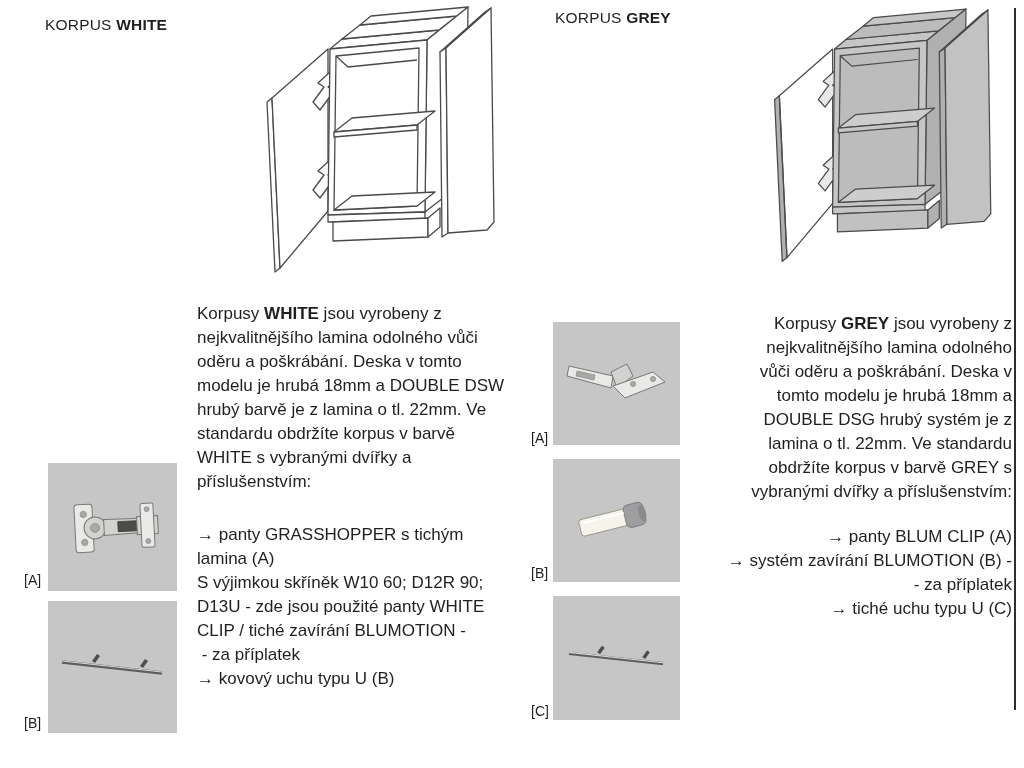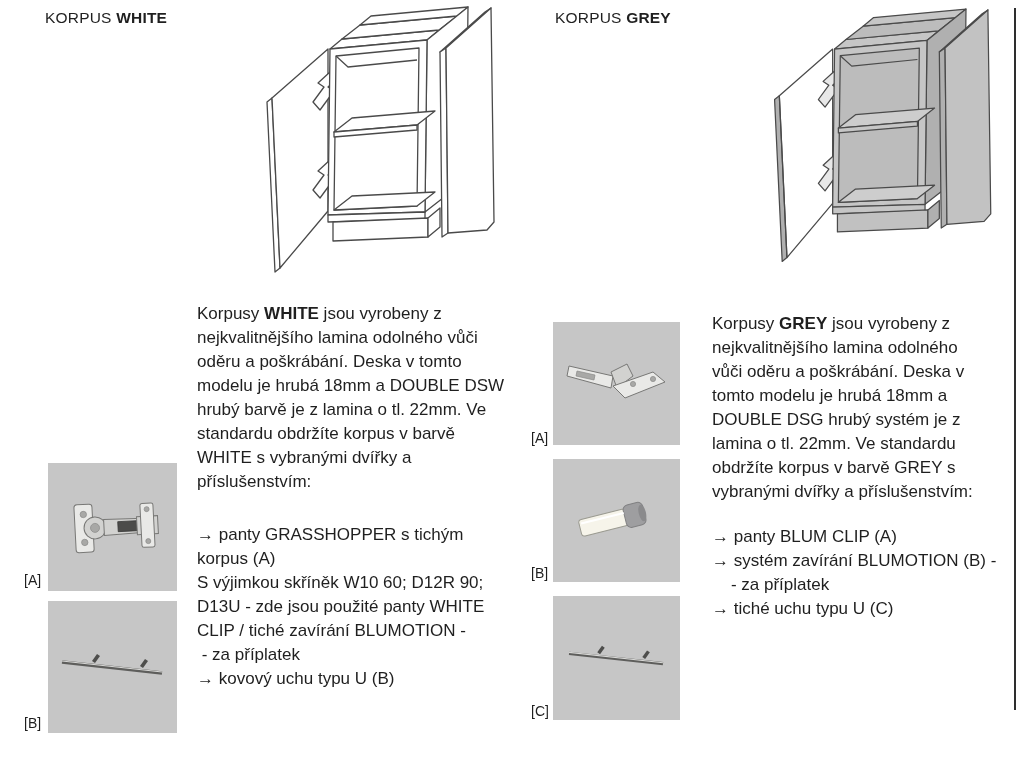--- a/index.html
+++ b/index.html
@@ -38,21 +38,21 @@
   .damper-cap{fill:#9e9ea0;stroke:#808082;stroke-width:1;}
   .bar{stroke:#5e5e5c;stroke-width:3.4;}
   .bar-hi{stroke:#d8d8d6;stroke-width:1.1;}
   .peg{fill:#4e4e4c;}
 </style>
 </head>
 <body>
 
 <div class="abs" style="left:0;top:0;width:524px;height:768px;">
 
-  <div class="abs title" style="left:45px;top:9px;"><span>KORPUS </span><b>WHITE</b><span></span></div>
+  <div class="abs title" style="left:45px;top:16px;"><span>KORPUS </span><b>WHITE</b><span></span></div>
 
   <svg class="abs cab cab-white" style="left:258px;top:4px;" width="252" height="280" viewBox="0 0 252 280">
 
     <polygon class="f f-edge" points="14,94 9,98 17,268 22,264"></polygon>
     <polygon class="f f-frame" points="70,45 14,94 22,264 70,207"></polygon>
 
     <polygon class="f-arrow" points="55,98 66,83 60,79 72,68 80,74 70,83 76,87 62,106"></polygon>
     <polygon class="f-arrow" points="55,186 66,171 60,167 72,156 80,162 70,171 76,175 62,194"></polygon>
 
     <polygon class="f f-top" points="72,45 169,36 181,26 84,35"></polygon>
@@ -85,21 +85,21 @@
       <div class="line"><span>oděru a poškrábání. Deska v tomto</span></div>
       <div class="line"><span>modelu je hrubá 18mm a DOUBLE DSW</span></div>
       <div class="line"><span>hrubý barvě je z lamina o tl. 22mm. Ve</span></div>
       <div class="line"><span>standardu obdržíte korpus v barvě</span></div>
       <div class="line"><span>WHITE s vybranými dvířky a</span></div>
       <div class="line"><span>příslušenstvím:</span></div>
     </div>
 
   <div class="abs textblock" style="left:197px;top:523px;width:330px;">
       <div class="line"><span>→ panty GRASSHOPPER s tichým</span></div>
-      <div class="line"><span>korpus (A)</span></div>
+      <div class="line"><span>lamina (A)</span></div>
       <div class="line"><span>S výjimkou skříněk W10 60; D12R 90;</span></div>
       <div class="line"><span>D13U - zde jsou použité panty WHITE</span></div>
       <div class="line"><span>CLIP / tiché zavírání BLUMOTION -</span></div>
       <div class="line"><span> - za příplatek</span></div>
       <div class="line"><span>→ kovový uchu typu U (B)</span></div>
     </div>
 
   <div class="photo" style="left:48px;top:463px;width:129px;height:128px;">
     <svg viewBox="0 0 129 128">
       <g transform="rotate(-3 64 64)">
@@ -123,21 +123,21 @@
     <svg viewBox="0 0 129 132">
       <line x1="14" y1="61" x2="114" y2="72" class="bar"></line>
       <line x1="14" y1="60" x2="114" y2="71" class="bar-hi"></line>
       <polygon points="44,60 49,53 52,55 47,62" class="peg"></polygon>
       <polygon points="92,65 97,58 100,60 95,67" class="peg"></polygon>
     </svg>
   </div>
   <div class="photo-label" style="left:24px;top:715px;">[B]</div>
 </div>
 
-<div class="abs" style="left:524px;top:0;width:500px;height:768px;">
+<div class="abs" style="left:524px;top:0;width:500px;height:768px;text-align:right;">
 
   <div class="abs title" style="left:31px;top:9px;"><span>KORPUS </span><b>GREY</b><span></span></div>
 
   <svg class="abs cab cab-grey" style="left:242px;top:6px;" width="240" height="267" viewBox="0 0 252 280">
     <defs>
       <linearGradient id="gdoor" x1="0" y1="1" x2="1" y2="0">
         <stop offset="0" stop-color="#efefef"></stop>
         <stop offset="1" stop-color="#b9b9b9"></stop>
       </linearGradient>
     </defs>

